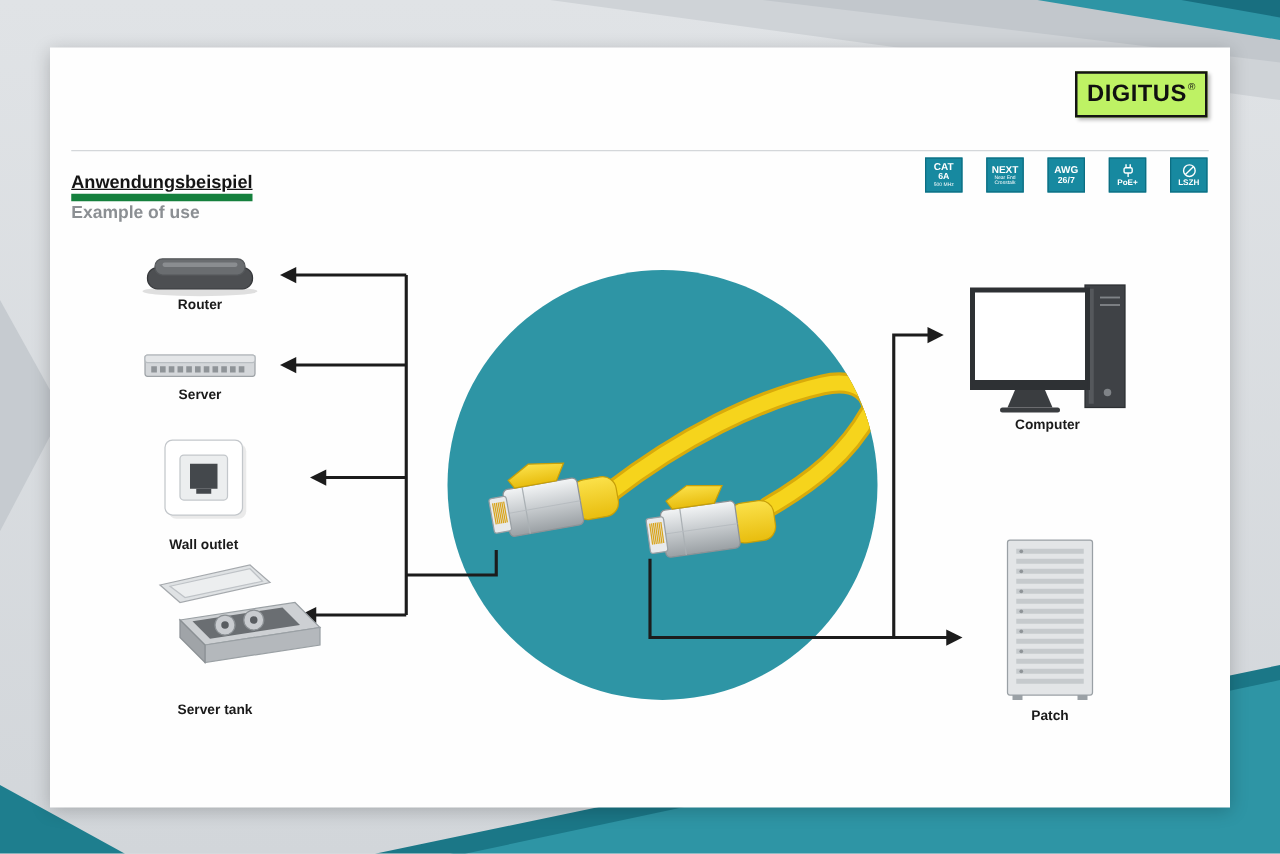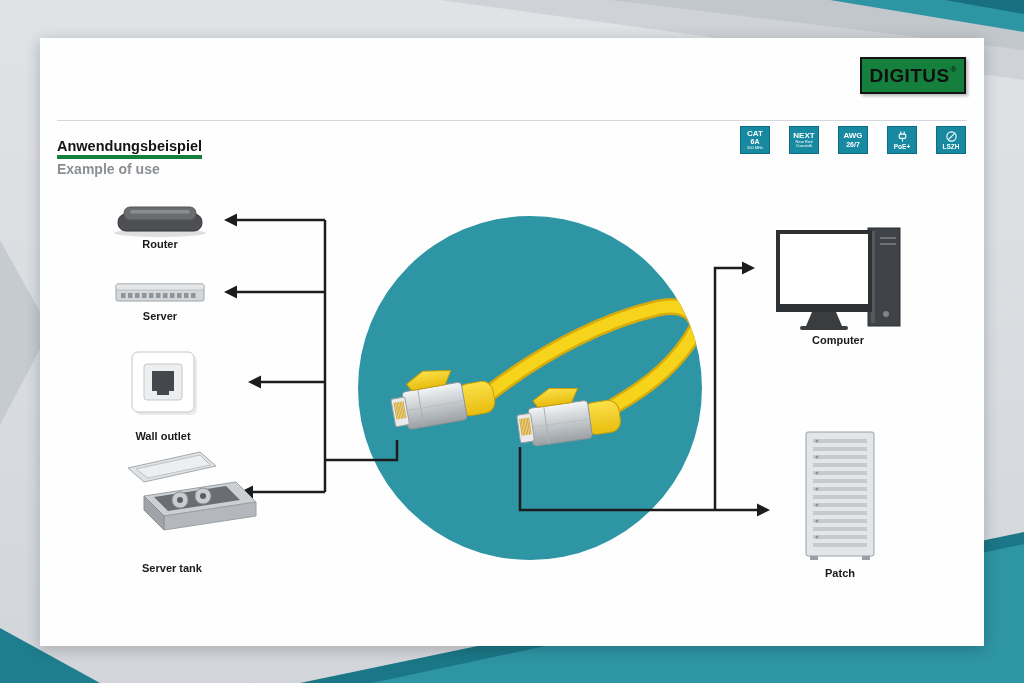--- a/index.html
+++ b/index.html
@@ -3,40 +3,40 @@
 <meta charset="utf-8">
 <style>
   html,body{margin:0;padding:0;background:#d9dce0;}
   .stage{position:relative;width:1024px;height:683px;overflow:hidden;
          background:linear-gradient(180deg,#e0e3e6,#d2d6da);
          font-family:"Liberation Sans",sans-serif;}
   .bg-svg{position:absolute;left:0;top:0;width:1024px;height:683px;}
   .card{position:absolute;left:40px;top:38px;width:944px;height:608px;background:#fefefe;
         box-shadow:0 3px 14px rgba(0,0,0,.22);}
   .logo-box{position:absolute;top:19px;right:18px;width:102px;height:33px;border:2px solid #141414;
-            background:#15803d;display:flex;align-items:center;justify-content:center;
+            background:#bef264;display:flex;align-items:center;justify-content:center;
             box-shadow:2px 2px 3px rgba(0,0,0,.28);margin-left:24px;}
   .logo-text{font-weight:bold;font-size:19px;letter-spacing:.4px;color:#101010;}
   .logo-reg{font-size:8px;position:relative;top:-6px;margin-left:1px;color:#101010;}
   .header-row{position:absolute;left:17px;top:56px;display:flex;align-items:baseline;gap:9px;}
   .sku{color:#2299ae;font-weight:bold;font-size:15.5px;letter-spacing:.2px;}
   .sep{color:#9fa4a8;font-weight:bold;font-size:14px;}
   .title{color:#3c3f42;font-size:13.5px;}
   .title sub{font-size:9px;}
   .header-line{position:absolute;left:17px;right:17px;top:82px;height:1px;background:#d4d7da;}
   .badges{position:absolute;top:88px;right:18px;display:flex;gap:3px;}
   .badge{width:30px;height:28px;background:#1789a0;border:1px solid #0c6e82;color:#fff;
          display:flex;flex-direction:column;align-items:center;justify-content:center;
          text-align:center;line-height:1.05;box-sizing:border-box;margin-left:16px;}
   .badge .b1{font-size:8px;font-weight:bold;}
   .badge .b2{font-size:7px;font-weight:bold;}
   .badge .b3{font-size:4px;}
   .badge .blabel{font-size:6.5px;font-weight:bold;margin-top:1px;}
   .heading-de{position:absolute;left:17px;top:100px;font-size:14.5px;font-weight:bold;color:#141414;
-              border-bottom:4px solid #15803d;padding-bottom:1px;}
+              border-bottom:6px solid #15803d;padding-bottom:1px;text-decoration:underline;}
   .heading-en{position:absolute;left:17px;top:123px;font-size:14px;font-weight:bold;color:#8b8f93;}
   .diagram{position:absolute;left:0;top:0;width:944px;height:608px;}
   .device-label{position:absolute;transform:translateX(-50%);font-size:11px;font-weight:bold;
                 color:#1a1a1a;white-space:nowrap;}
 </style>
 </head>
 <body>
 
 <div class="stage">
 

